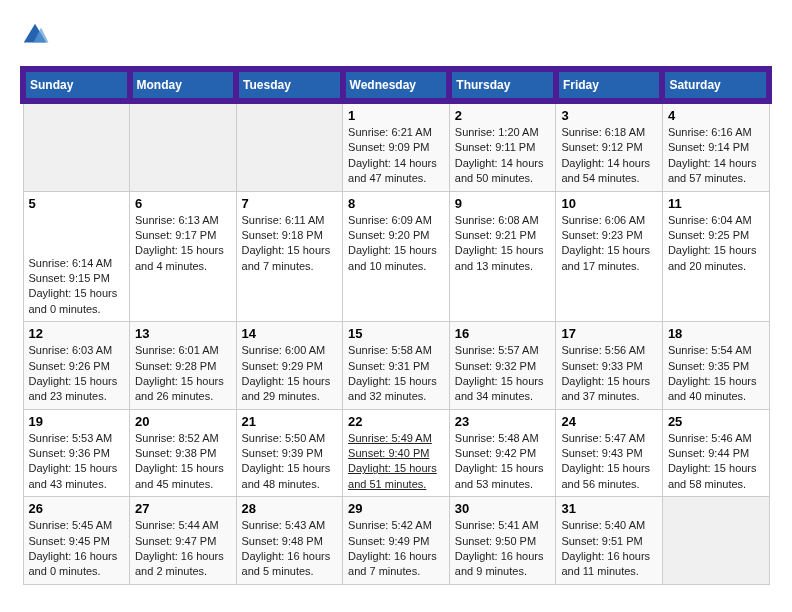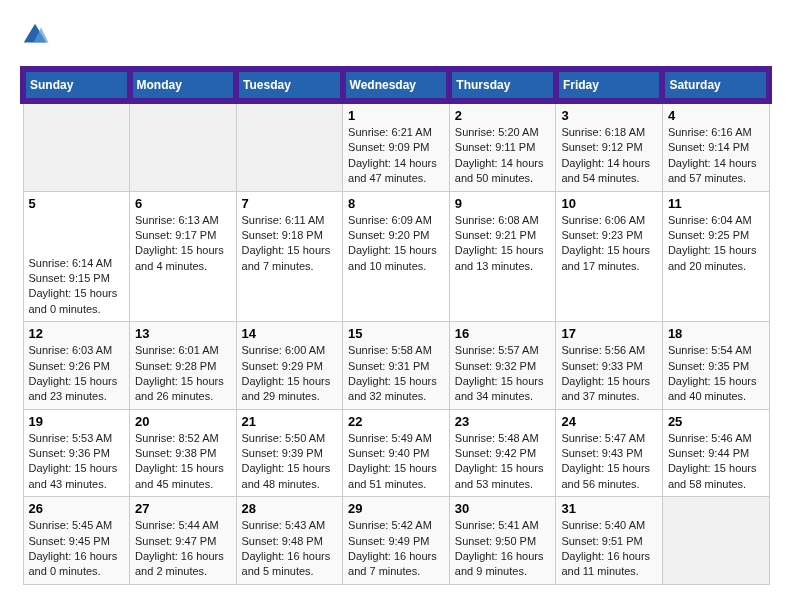--- a/index.html
+++ b/index.html
@@ -124,21 +124,21 @@
         <td class="empty"></td>
         <td class="empty"></td>
         <td>
           <span class="day-num">1</span>
           <div class="day-info" style="white-space: pre-line;">Sunrise: 6:21 AM
 Sunset: 9:09 PM
 Daylight: 14 hours and 47 minutes.</div>
         </td>
         <td>
           <span class="day-num">2</span>
-          <div class="day-info" style="white-space: pre-line;">Sunrise: 5:20 AM
+          <div class="day-info" style="white-space: pre-line;">Sunrise: 1:20 AM
 Sunset: 9:11 PM
 Daylight: 14 hours and 50 minutes.</div>
         </td>
         <td>
           <span class="day-num">3</span>
           <div class="day-info" style="white-space: pre-line;">Sunrise: 6:18 AM
 Sunset: 9:12 PM
 Daylight: 14 hours and 54 minutes.</div>
         </td>
         <td>
@@ -250,21 +250,21 @@
 Daylight: 15 hours and 45 minutes.</div>
         </td>
         <td>
           <span class="day-num">21</span>
           <div class="day-info" style="white-space: pre-line;">Sunrise: 5:50 AM
 Sunset: 9:39 PM
 Daylight: 15 hours and 48 minutes.</div>
         </td>
         <td>
           <span class="day-num">22</span>
-          <div class="day-info" style="white-space: pre-line;">Sunrise: 5:49 AM
+          <div class="day-info" style="white-space: pre-line; text-decoration: underline;">Sunrise: 5:49 AM
 Sunset: 9:40 PM
 Daylight: 15 hours and 51 minutes.</div>
         </td>
         <td>
           <span class="day-num">23</span>
           <div class="day-info" style="white-space: pre-line;">Sunrise: 5:48 AM
 Sunset: 9:42 PM
 Daylight: 15 hours and 53 minutes.</div>
         </td>
         <td>

